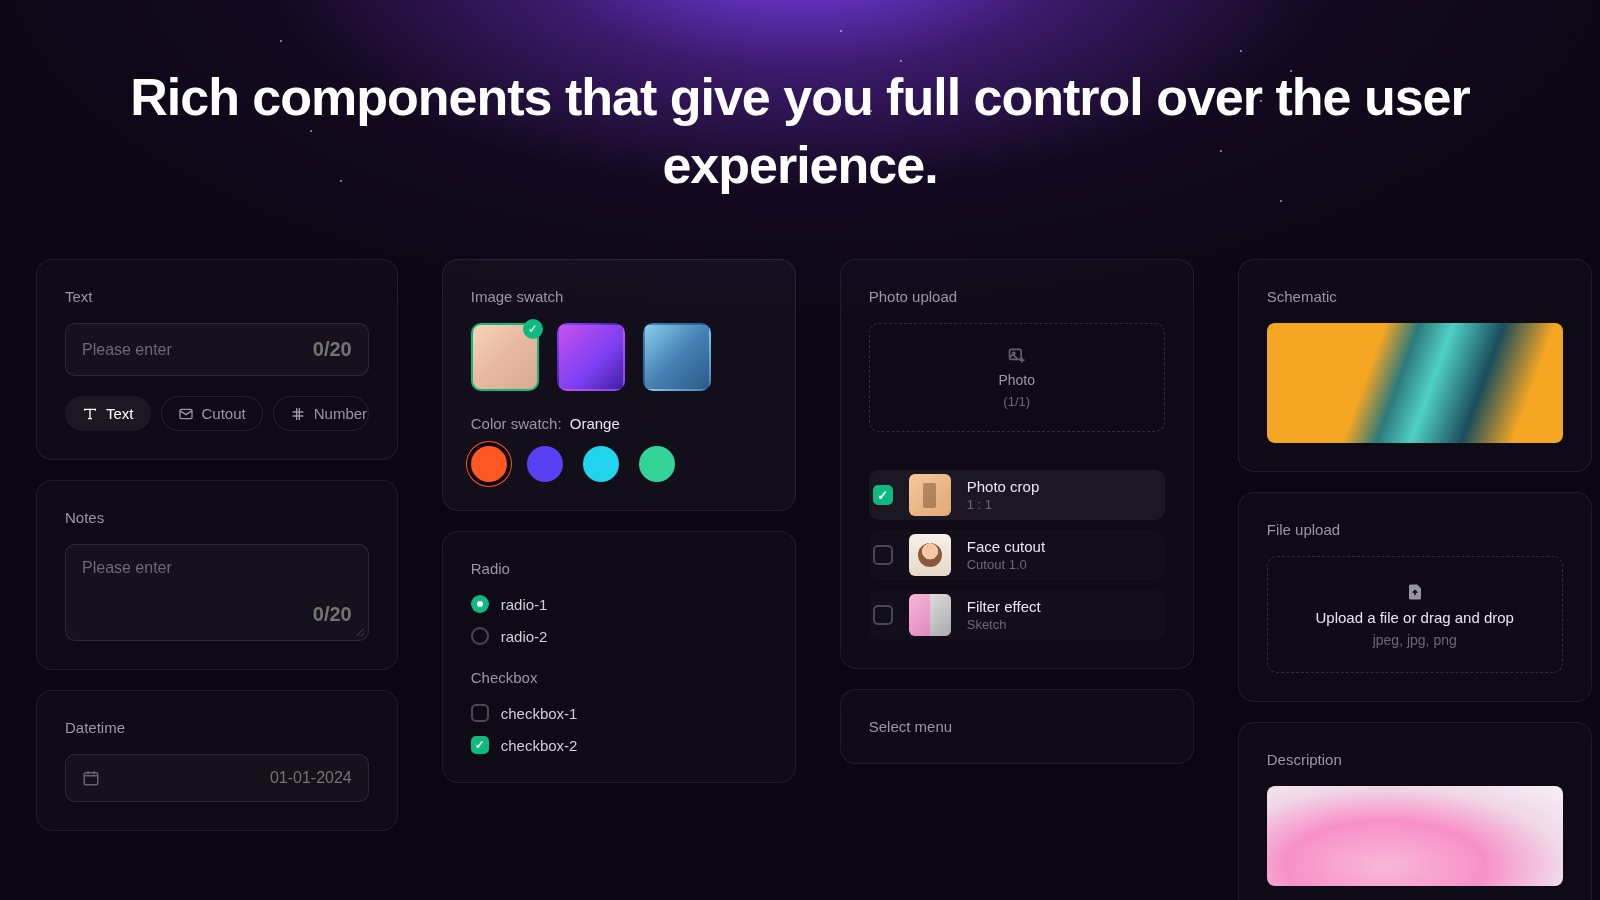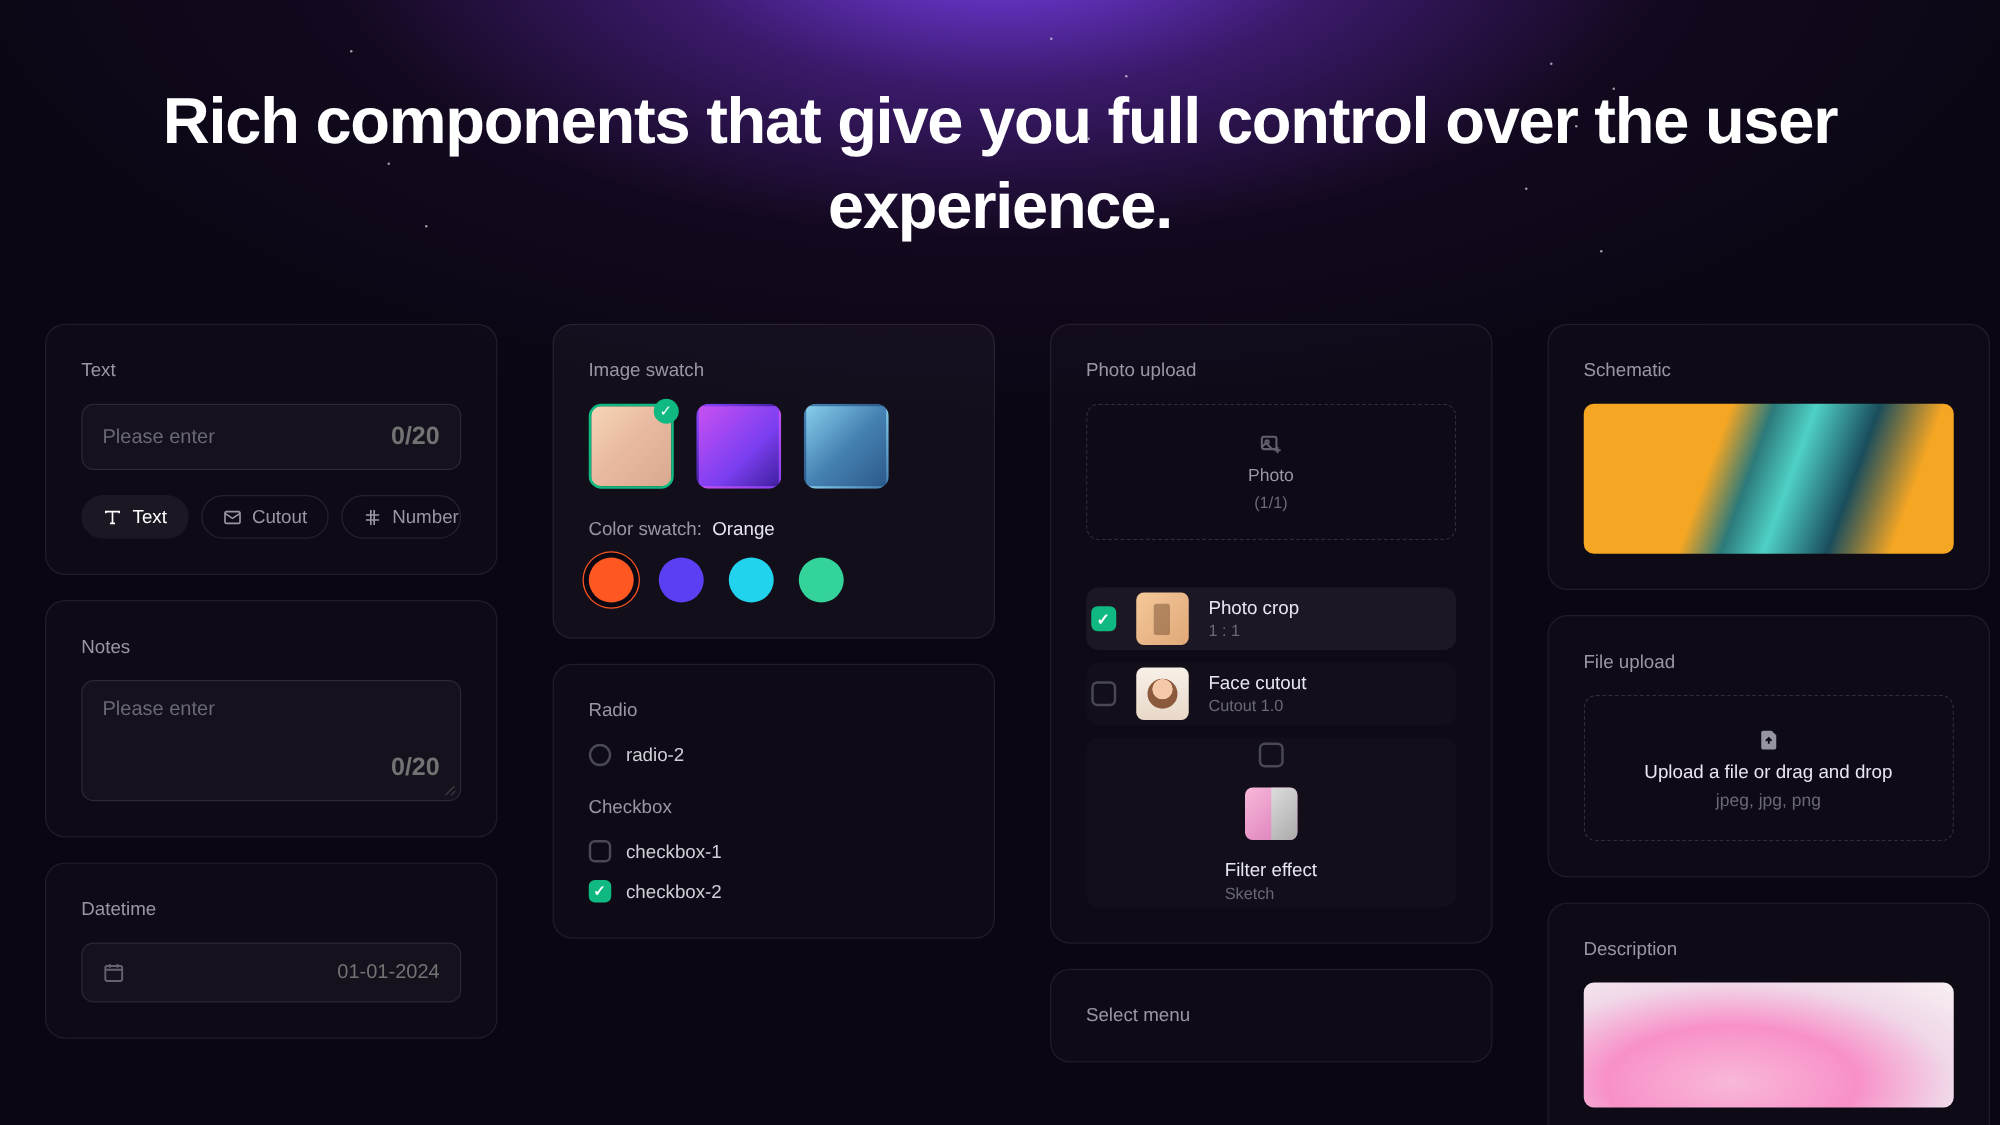--- a/index.html
+++ b/index.html
@@ -109,21 +109,21 @@
   color: #9a97a3; font-size: 14px; margin-bottom: 38px; text-align: right;
 }
 .upload-zone svg { width: 22px; height: 20px; opacity: 0.6; }
 .up-title { color: #9a97a3; font-size: 14px; }
 .up-sub { color: #6b6877; font-size: 13px; }
 .pitem {
   display: flex; align-items: center; gap: 16px;
   padding: 4px; border-radius: 10px; margin-bottom: 10px;
   background: rgba(255,255,255,0.02); cursor: pointer;
 }
-.pitem:last-child { margin-bottom: 0; flex-direction: column; }
+.pitem:last-child { margin-bottom: 0; }
 .pitem.sel { background: rgba(255,255,255,0.06); }
 .pcheck { width: 20px; height: 20px; border-radius: 5px; border: 2px solid #4a4756; flex-shrink: 0; display: flex; align-items: center; justify-content: center; }
 .pcheck.on { border-color: #10b981; background: #10b981; }
 .pcheck.on::after { content: '✓'; color: #fff; font-size: 13px; font-weight: bold; }
 .pthumb { width: 42px; height: 42px; border-radius: 6px; flex-shrink: 0; }
 .th1 { background: linear-gradient(135deg, #f4c89a, #e0a878); position: relative; }
 .th1::after { content:''; position:absolute; left:35%; top:20%; width:30%; height:60%; background: rgba(120,80,50,0.5); border-radius: 2px; }
 .th2 { background: linear-gradient(180deg, #f8f0e8, #e8d8c8); display:flex; align-items:center; justify-content:center; }
 .th2::after { content:''; width:24px; height:24px; background: radial-gradient(circle at 50% 35%, #f5c9a8 40%, #8b5a3c 42%); border-radius:50%; }
 .th3 { background-image: repeating-conic-gradient(#888 0 25%, #bbb 0 50%); background-size: 12px 12px; display:flex; align-items:flex-end; justify-content:center; }
@@ -245,20 +245,24 @@
         <div class="color-sw c-orange selected"></div>
         <div class="color-sw c-indigo"></div>
         <div class="color-sw c-cyan"></div>
         <div class="color-sw c-green"></div>
       </div>
     </div>
 
     <div class="card">
       <div class="label">Radio</div>
       <div class="opt-row">
+        <div class="radio-ind on"></div>
+        <span class="opt-txt">radio-1</span>
+      </div>
+      <div class="opt-row">
         <div class="radio-ind"></div>
         <span class="opt-txt">radio-2</span>
       </div>
       <div class="label section-gap">Checkbox</div>
       <div class="opt-row">
         <div class="check-ind"></div>
         <span class="opt-txt">checkbox-1</span>
       </div>
       <div class="opt-row">
         <div class="check-ind on"></div>

